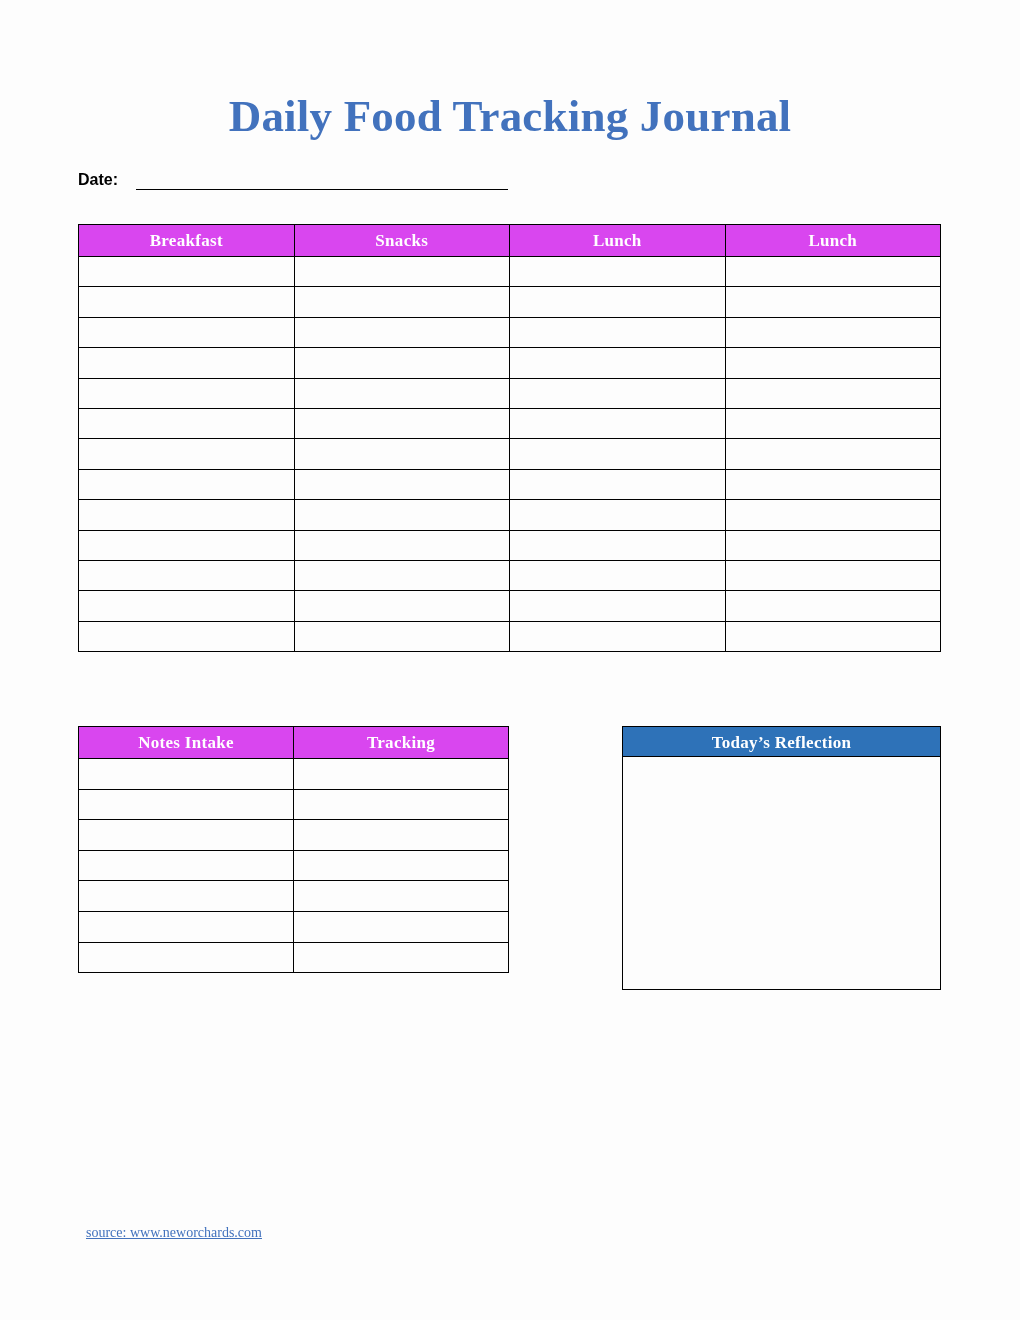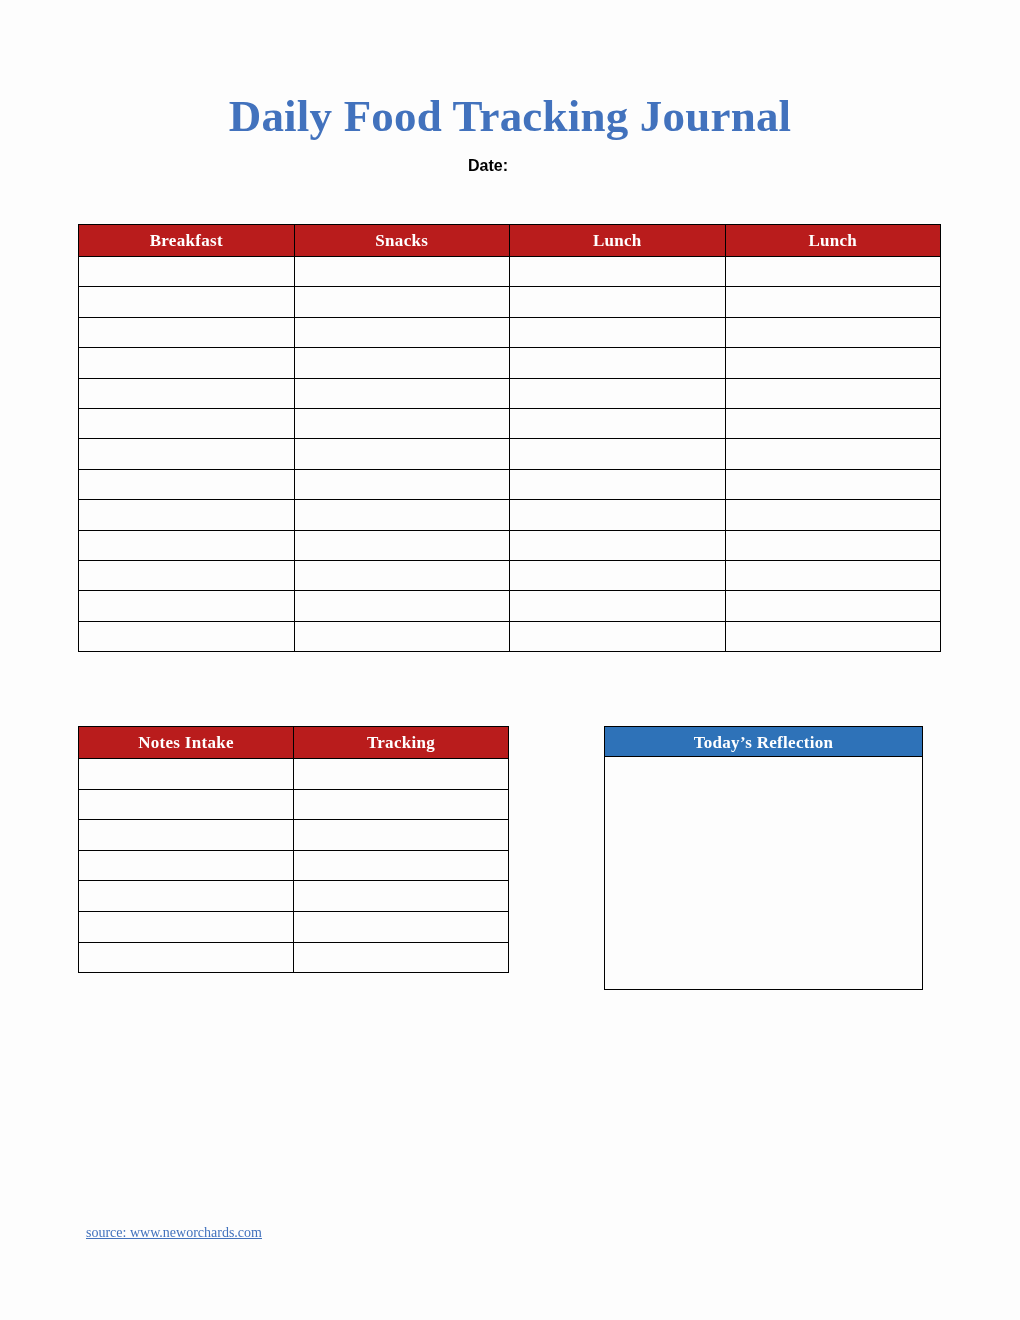--- a/index.html
+++ b/index.html
@@ -38,21 +38,20 @@
 
   
   .date-row {
     position: absolute;
     left: 78px;
     top: 158px;
     width: 430px;
     height: 32px;
     display: flex;
     align-items: flex-end;
-    flex-direction: column;
   }
   .date-label {
     font-family: "Liberation Sans", sans-serif;
     font-size: 16px;
     font-weight: bold;
     color: #000000;
     line-height: 1;
     padding-bottom: 2px;
     white-space: nowrap;
   }
@@ -64,21 +63,21 @@
   }
 
   
   .tbl {
     position: absolute;
     border-collapse: collapse;
     table-layout: fixed;
     background: #fdfdfd;
   }
   .tbl th {
-    background: #b91c1c;
+    background: #d946ef;
     color: #ffffff;
     font-family: "Liberation Serif", serif;
     font-weight: bold;
     font-size: 17px;
     text-align: center;
     border: 1.6px solid #000000;
     padding: 0;
     height: 31px;
     vertical-align: middle;
     letter-spacing: 0.3px;
@@ -126,21 +125,21 @@
     letter-spacing: 0.3px;
   }
   .panel-body {
     border: 1.6px solid #000000;
     border-top: none;
     box-sizing: border-box;
     background: #fdfdfd;
   }
 
   #reflection-panel {
-    left: 576px;
+    left: 594px;
     top: 726px;
     width: 347px;
     padding-left: 28px;
   }
   #reflection-panel .panel-body { height: 233px; }
 
   #notes-panel {
     left: 78px;
     top: 1032px;
     width: 863px;

